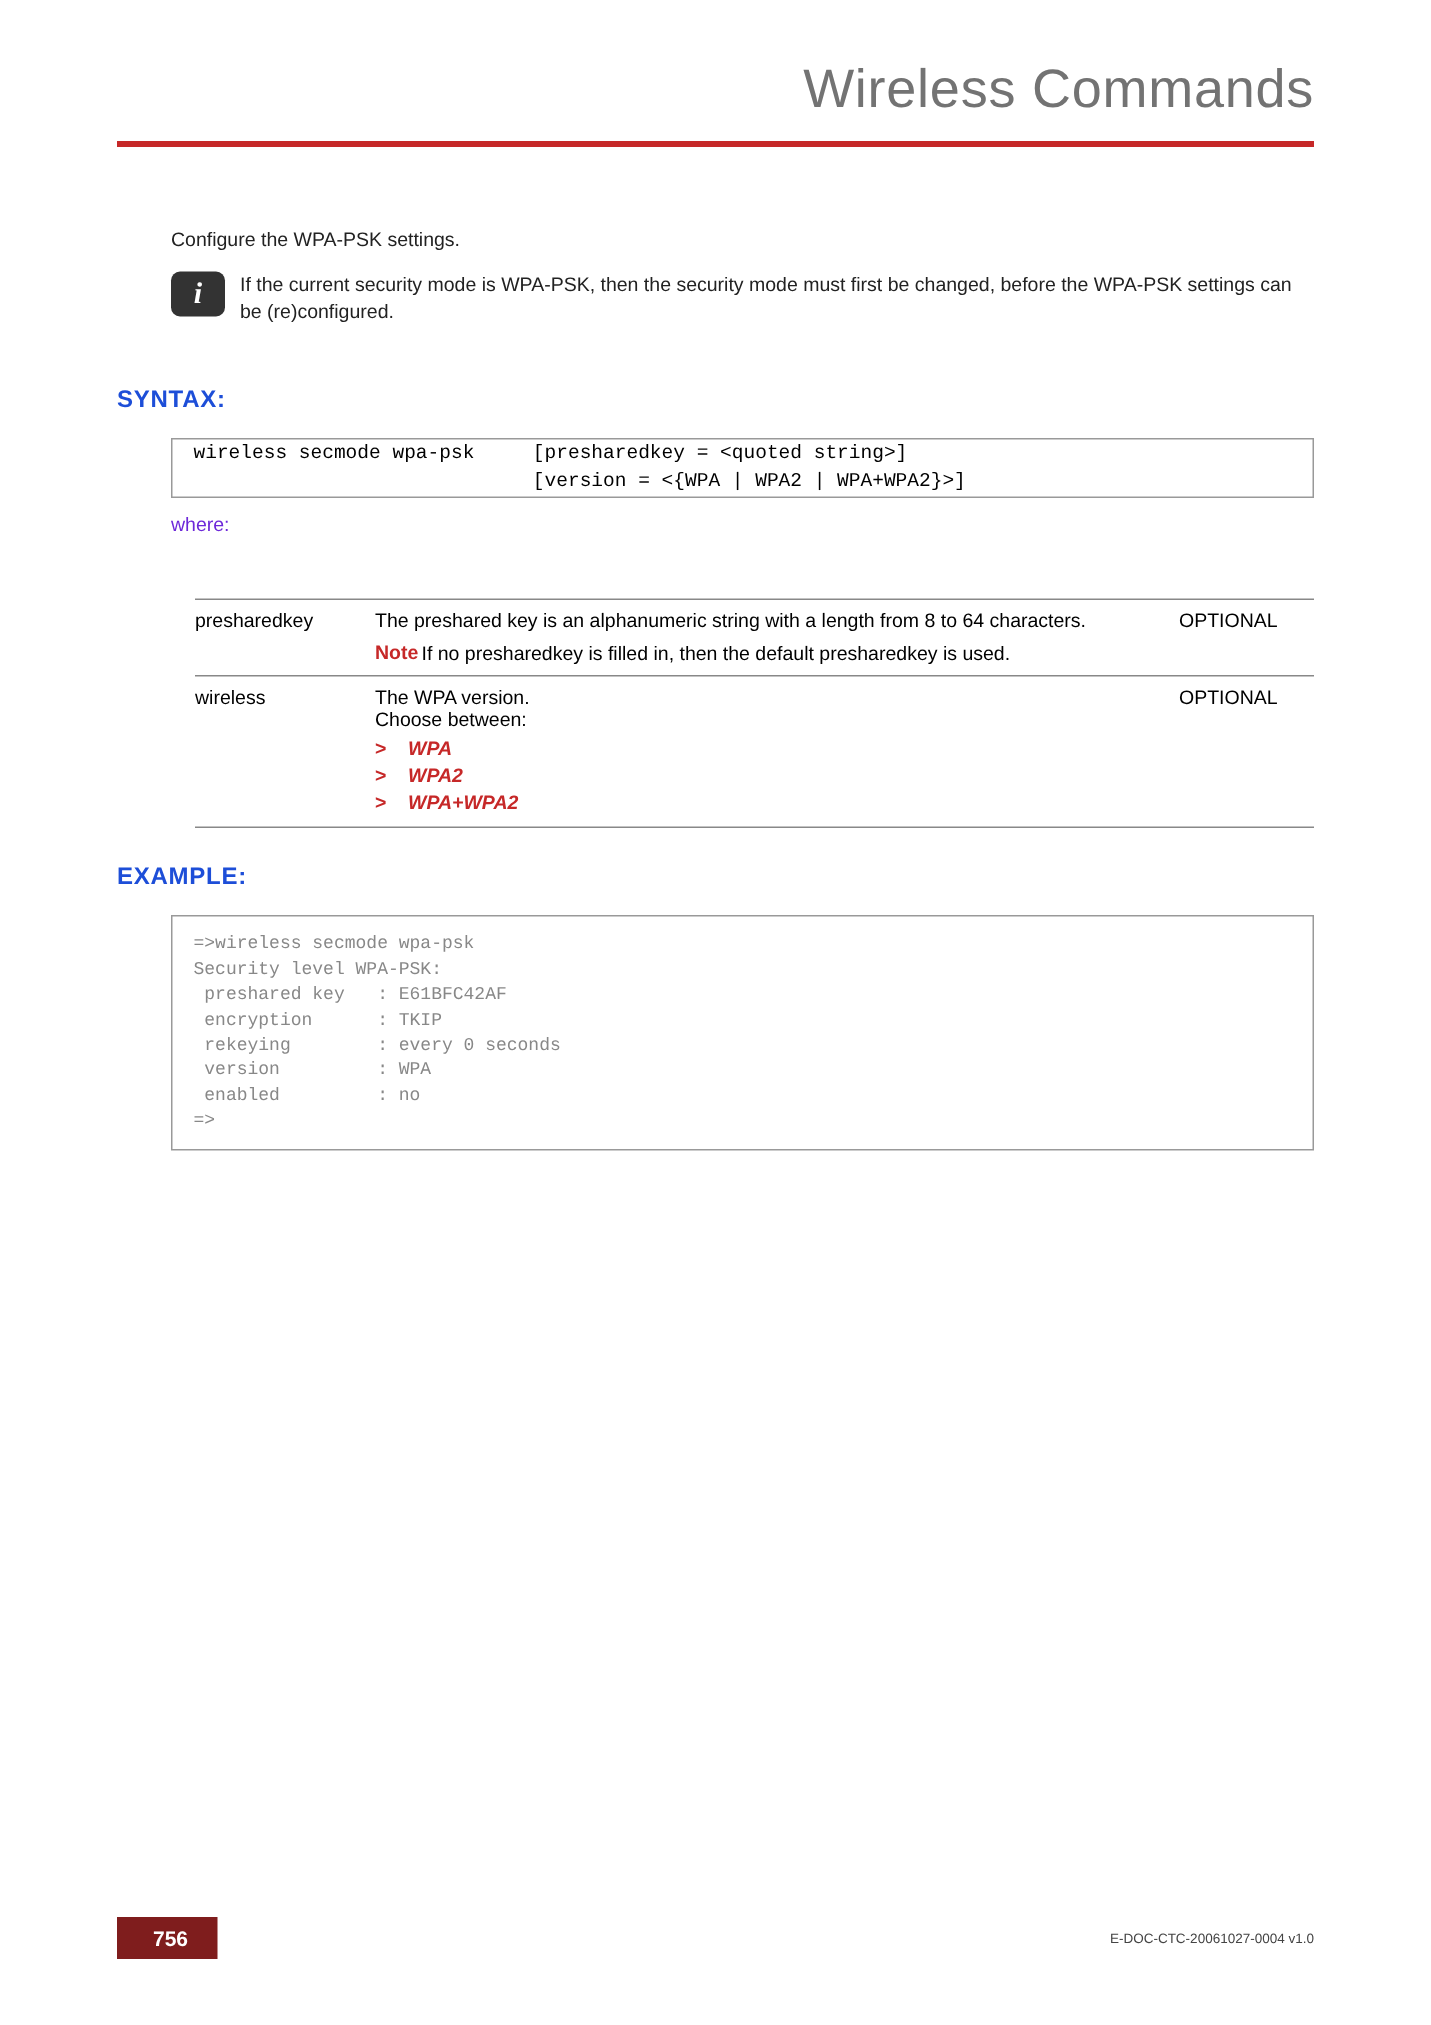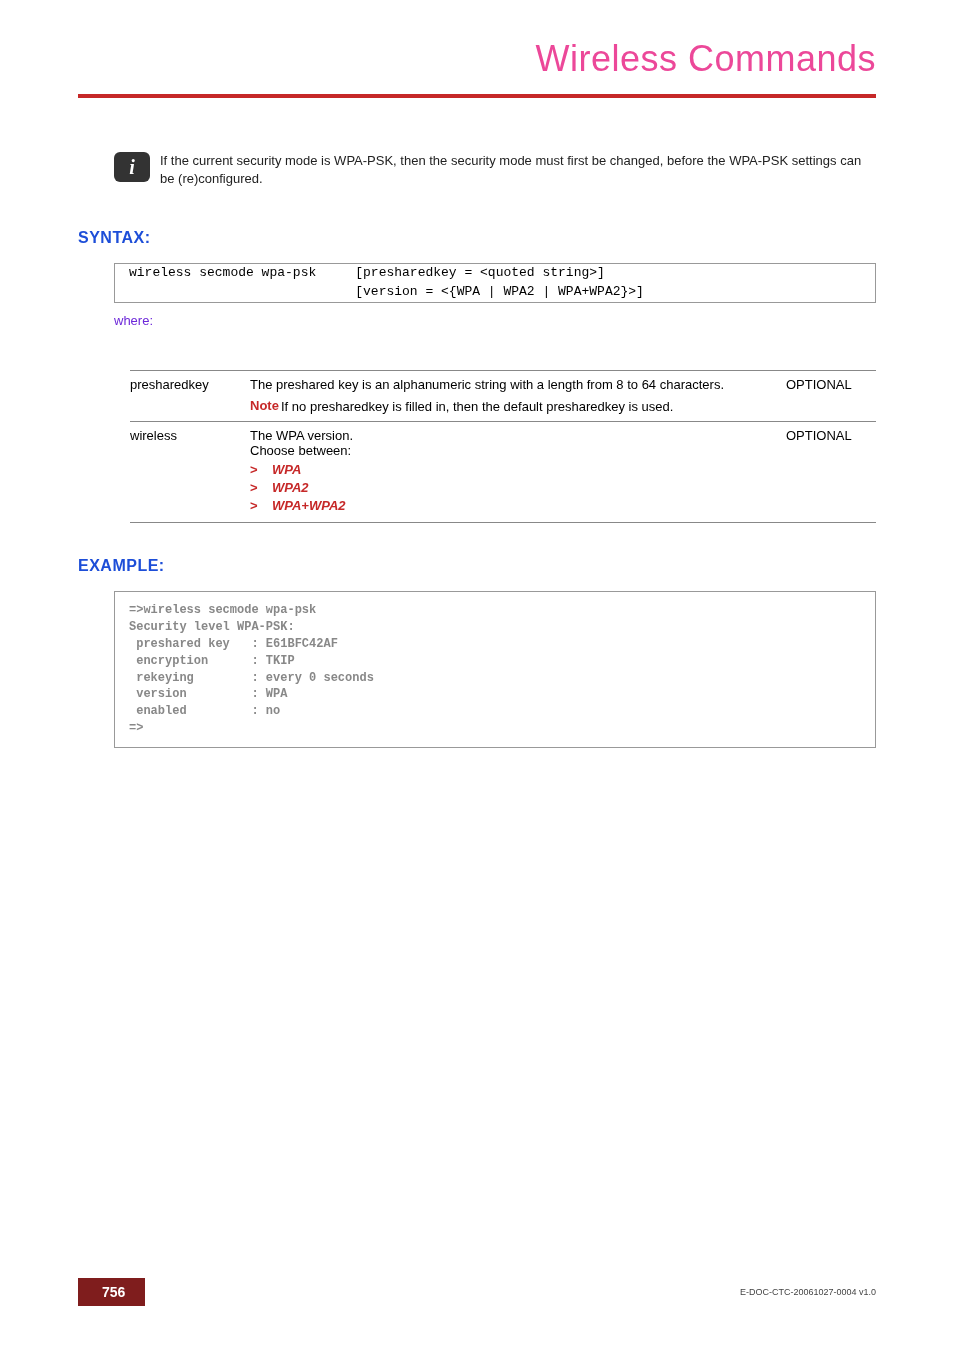--- a/index.html
+++ b/index.html
@@ -11,21 +11,21 @@
       position: relative;
       color: #000;
     }
     .page {
       padding: 38px 78px 0 78px;
     }
     .header-title {
       text-align: right;
       font-size: 36px;
       font-weight: 300;
-      color: #ec4899;
+      color: #737373;
       letter-spacing: 0.5px;
       font-stretch: condensed;
       font-family: "Arial Narrow", Arial, sans-serif;
       margin-bottom: 14px;
     }
     .header-rule {
       height: 4px;
       background: #c62828;
       margin-bottom: 54px;
     }
@@ -141,32 +141,31 @@
       font-weight: bold;
       width: 22px;
       font-size: 13px;
     }
     .bullet-text {
       color: #c62828;
       font-weight: bold;
       font-style: italic;
     }
     .example-section {
-      margin-top: 34px;
+      margin-top: 24px;
     }
     .example-box {
       border: 1px solid #999;
       padding: 10px 14px;
       font-family: "Courier New", monospace;
       font-size: 12px;
       color: #888;
       margin-left: 36px;
       line-height: 1.4;
       white-space: pre;
-      font-weight: bold;
     }
     .footer {
       position: absolute;
       bottom: 44px;
       left: 78px;
       right: 78px;
       display: flex;
       justify-content: space-between;
       align-items: center;
     }
@@ -183,20 +182,21 @@
     }
   </style>
 </head>
 <body>
 
 <div class="page">
   <div class="header-title">Wireless Commands</div>
   <div class="header-rule"></div>
 
 
+  <div class="intro-text">Configure the WPA-PSK settings.</div>
 
   <div class="info-row">
     <div class="info-icon">
         <span>i</span>
       </div>
     <div class="info-text">If the current security mode is WPA-PSK, then the security mode must first be changed, before the WPA-PSK settings can be (re)configured.</div>
   </div>
 
   <div class="section-heading">SYNTAX:</div>
   <div class="syntax-box">wireless secmode wpa-psk     [presharedkey = &lt;quoted string&gt;]

